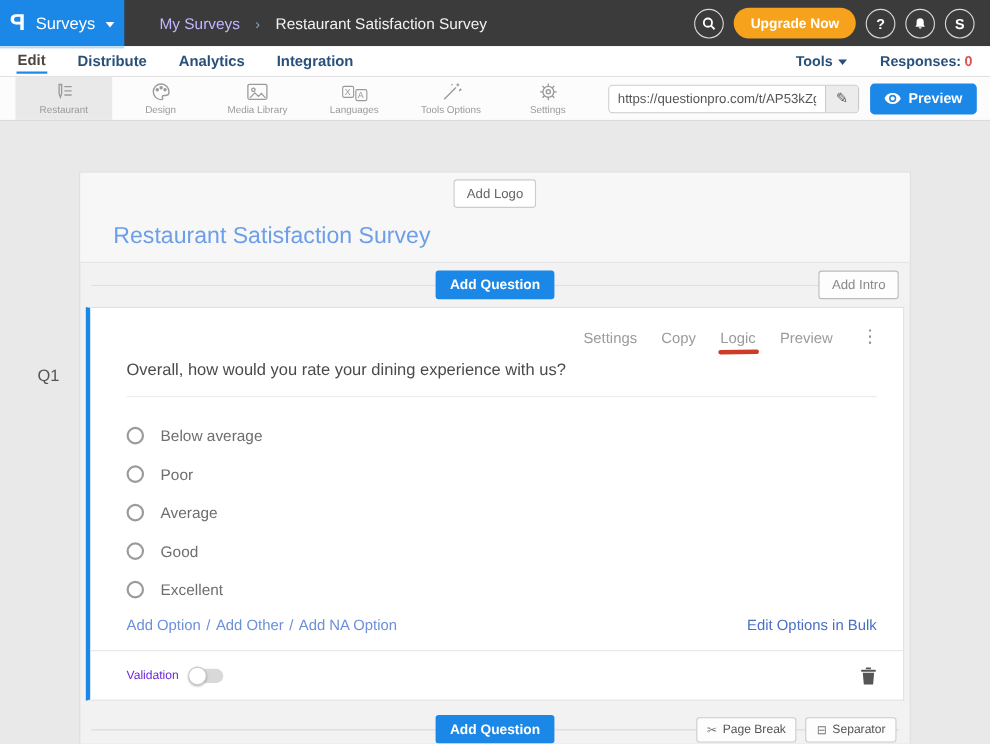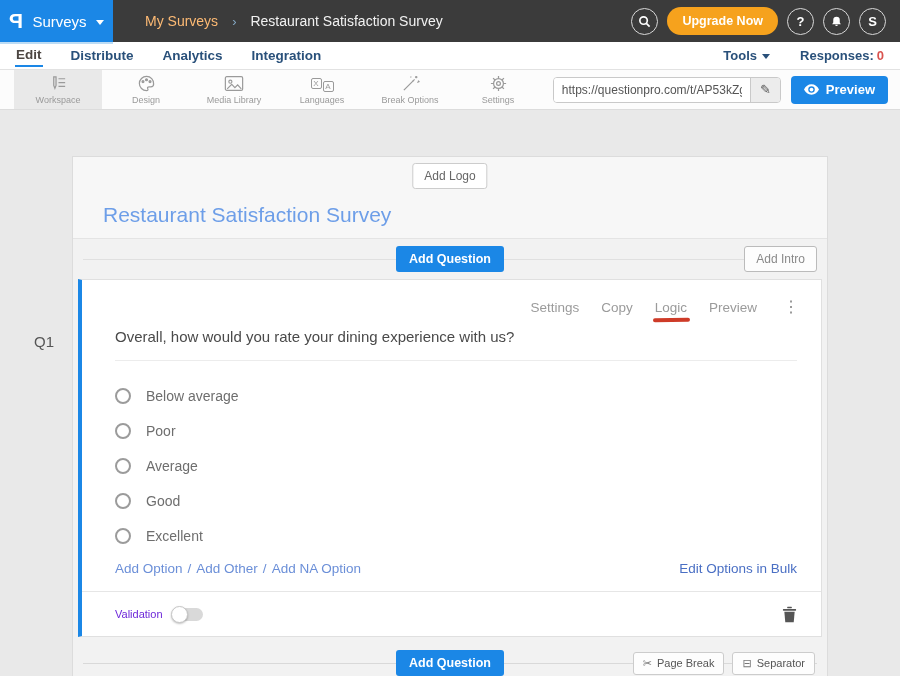--- a/index.html
+++ b/index.html
@@ -8,21 +8,21 @@
 
   
   .topbar { height:42px; background:#3b3b3b; display:flex; align-items:center; }
   .logo-block { width:113px; height:100%; background:#1b87e6; display:flex;
                 align-items:center; justify-content:center; gap:9px; cursor:pointer; }
   .logo-p { color:#fff; font-size:21px; font-weight:700; transform:scaleX(-1); }
   .logo-product { color:#fff; font-size:15px; }
   .caret { width:0; height:0; border-left:4px solid transparent; border-right:4px solid transparent;
            border-top:5px solid #fff; margin-top:2px; }
   .breadcrumb { display:flex; align-items:center; margin-left:32px; font-size:14px; }
-  .crumb-parent { color:#fdba74; cursor:pointer; }
+  .crumb-parent { color:#c4b5fd; cursor:pointer; }
   .crumb-sep { color:#85a9c5; margin:0 14px; font-size:13px; }
   .crumb-current { color:#f2f2f2; }
   .topbar-right { margin-left:auto; display:flex; align-items:flex-end; gap:9px; margin-right:14px; }
   .circle-btn { width:27px; height:27px; border:1.5px solid #d8d8d8; border-radius:50%;
                 display:flex; align-items:center; justify-content:center; color:#fff;
                 font-size:13px; font-weight:700; cursor:pointer; background:transparent; }
   .upgrade-btn { background:#f6a21d; color:#fff; border:none; border-radius:14px;
                  font-size:12.5px; font-weight:700; padding:7px 15px; cursor:pointer;
                  font-family:"Liberation Sans", sans-serif; }
 
@@ -185,21 +185,21 @@
 </nav>
 
 <div class="toolbar">
   <div class="tool-item active">
     <span class="tool-ic">
       <svg width="19" height="19" viewBox="0 0 20 20" fill="none" stroke="#9a9a9a" stroke-width="1.3">
         <path d="M5 3v9l1.2 3 1.2-3V3z"></path>
           <path d="M10 5h7M10 9h7M10 13h7"></path>
       </svg>
     </span>
-    <span class="tool-label">Workspace</span>
+    <span class="tool-label">Restaurant</span>
   </div>
   <div class="tool-item">
     <span class="tool-ic">
       <svg width="19" height="19" viewBox="0 0 20 20" fill="none" stroke="#9a9a9a" stroke-width="1.3">
         <path d="M10 2.5a7.5 7.5 0 1 0 0 15c1.6 0 1.9-1.1 1.3-2s-.1-2 1.5-2h1.7a3 3 0 0 0 3-3 7.5 7.5 0 0 0-7.5-8z"></path>
         <circle cx="6.3" cy="8" r="1" fill="#9a9a9a"></circle>
           <circle cx="10" cy="6" r="1" fill="#9a9a9a"></circle>
           <circle cx="13.7" cy="8" r="1" fill="#9a9a9a"></circle>
       </svg>
     </span>
@@ -223,21 +223,21 @@
     <span class="tool-label">Languages</span>
   </div>
   <div class="tool-item">
     <span class="tool-ic">
       <svg width="19" height="19" viewBox="0 0 20 20" fill="none" stroke="#9a9a9a" stroke-width="1.3">
         <path d="M3 17L13 7"></path>
           <path d="M12.5 7.5l1.8-1.8"></path>
         <path d="M16 2v2.6M14.7 3.3h2.6M18 7l1.4 1.4M18.7 7.7l-1.4 1.4M10 2.8l.8.8"></path>
       </svg>
     </span>
-    <span class="tool-label">Break Options</span>
+    <span class="tool-label">Tools Options</span>
   </div>
   <div class="tool-item">
     <span class="tool-ic">
       <svg width="19" height="19" viewBox="0 0 20 20" fill="none" stroke="#9a9a9a" stroke-width="1.3">
         <circle cx="10" cy="10" r="5.2"></circle>
           <circle cx="10" cy="10" r="2"></circle>
         <path d="M10 2v2.8M10 15.2V18M2 10h2.8M15.2 10H18M4.3 4.3l2 2M13.7 13.7l2 2M15.7 4.3l-2 2M6.3 13.7l-2 2"></path>
       </svg>
     </span>
     <span class="tool-label">Settings</span>

